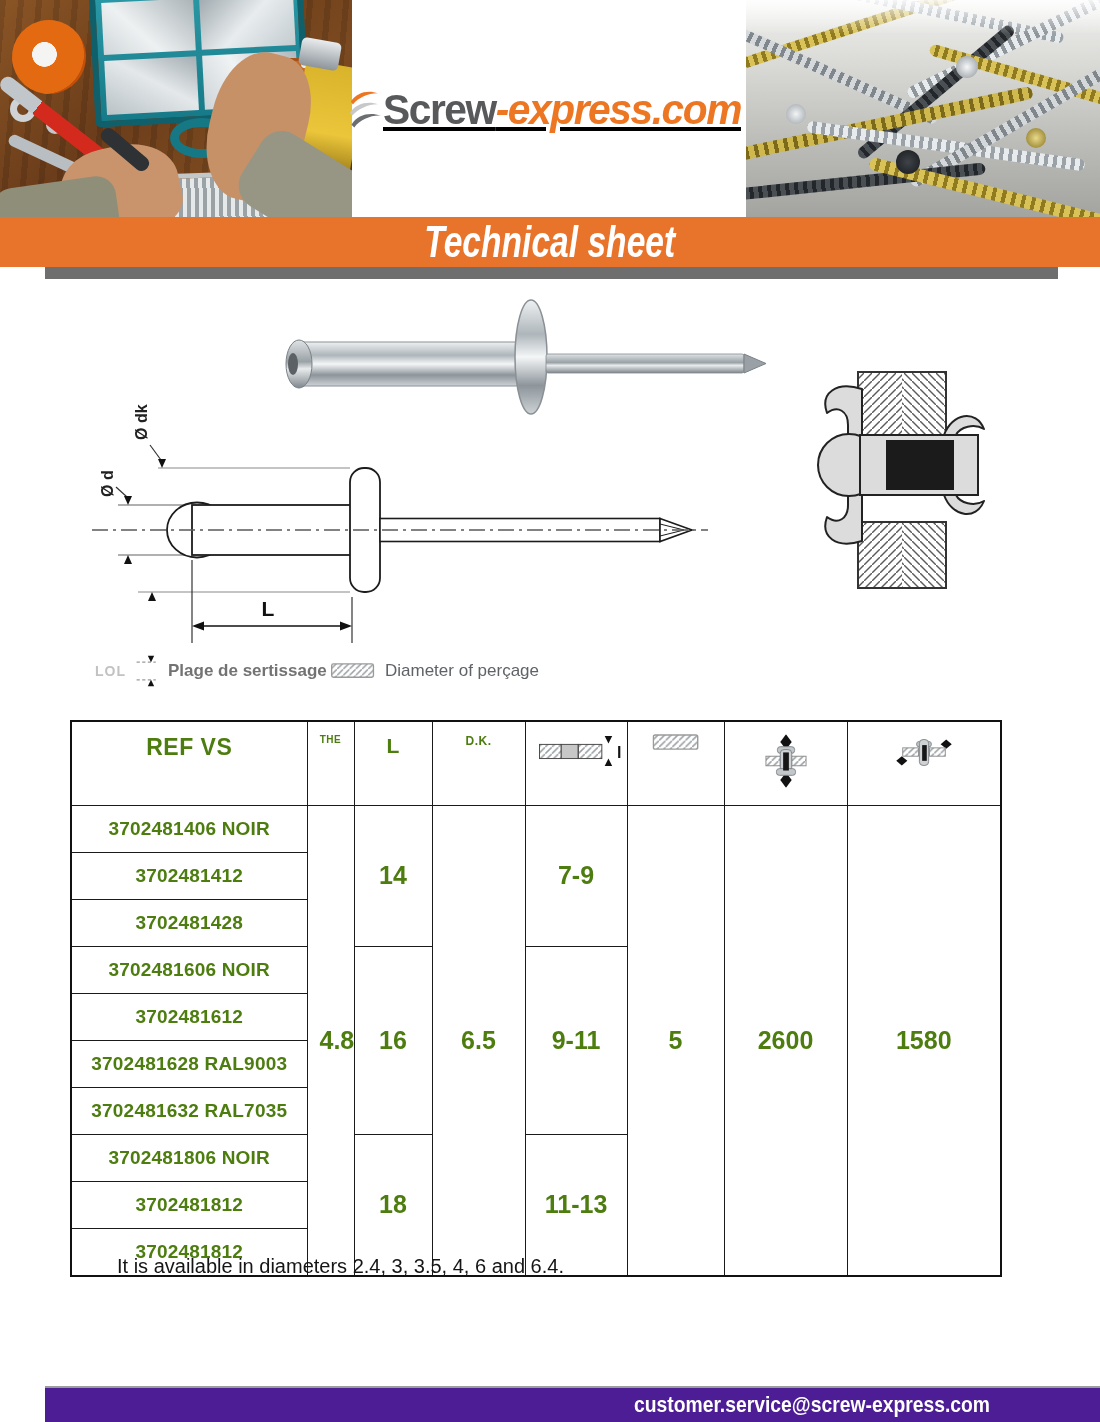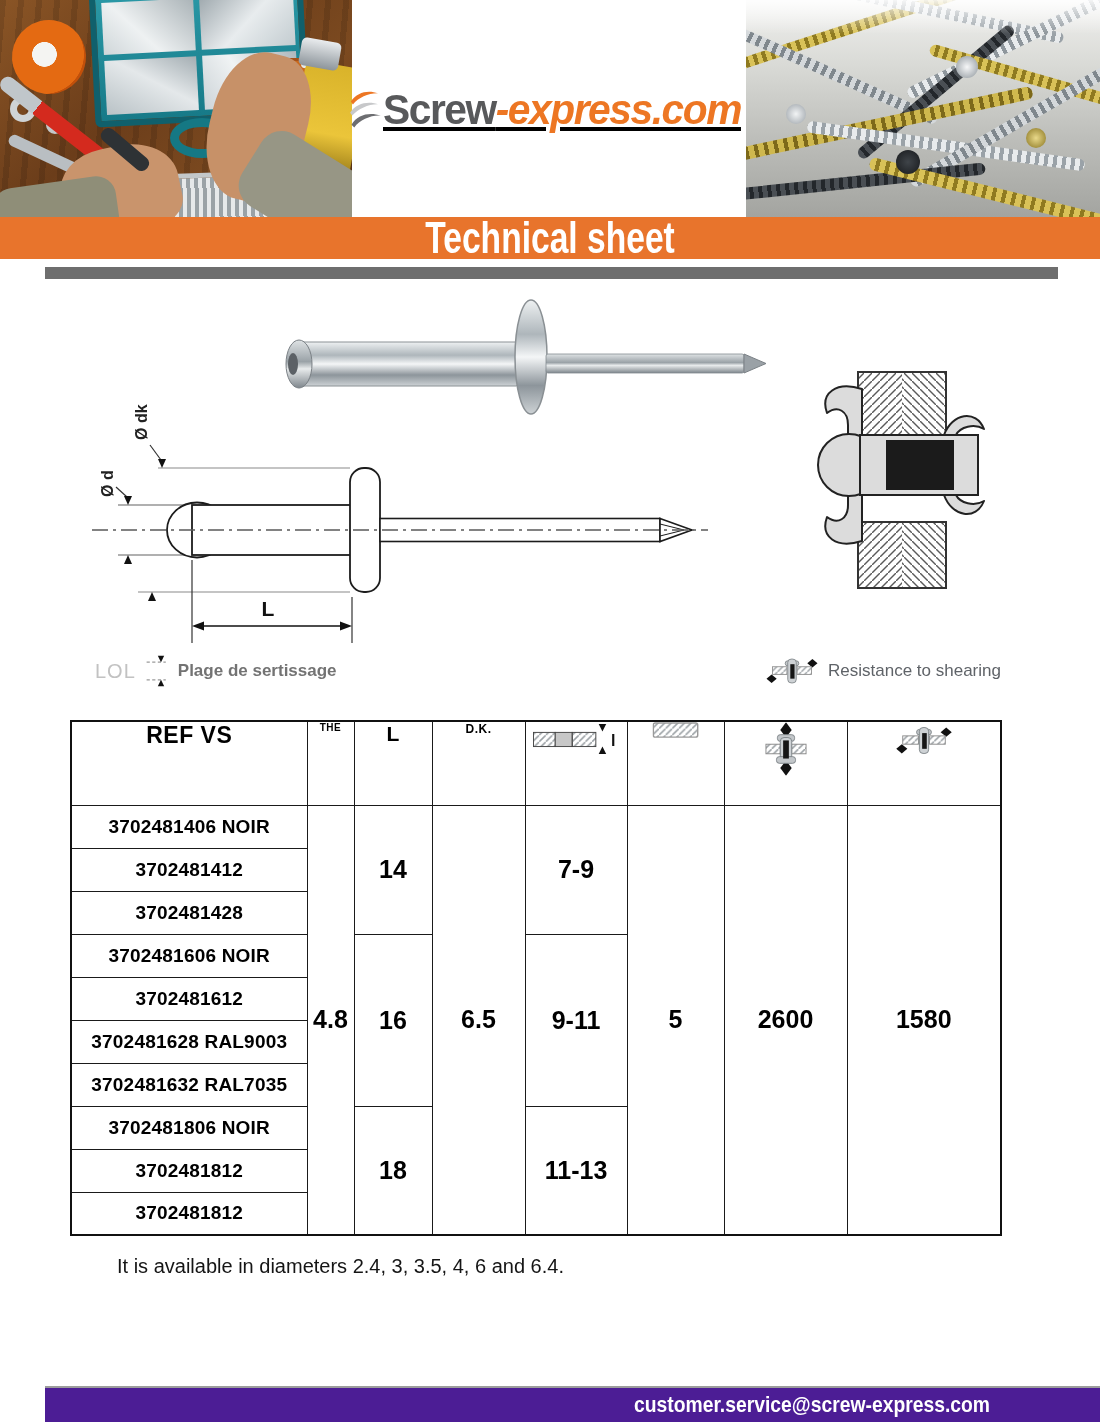--- a/index.html
+++ b/index.html
@@ -12,35 +12,35 @@
   .photo-right { left:746px; width:354px; background:linear-gradient(180deg,#f0f0ee 0%,#d9dad6 30%,#bcbdb9 65%,#a3a4a0 100%); }
   .abs { position:absolute; }
 
   
   .logo { position:absolute; left:348px; top:62px; width:404px; height:96px; display:flex; align-items:center;text-decoration:underline; }
   .logo-text { font-size:42px; font-weight:bold; letter-spacing:-1.5px; white-space:nowrap; transform:scaleX(.97); transform-origin:left center; }
   .brand-main { color:#58595b; }
   .brand-suffix { color:#ed7623; font-style:italic; }
 
   
-  .banner { position:absolute; left:0; top:217px; width:1100px; height:42px; background:#e8742c; display:flex; align-items:center; justify-content:center; }
+  .banner { position:absolute; left:0; top:217px; width:1100px; height:50px; background:#e8742c; display:flex; align-items:center; justify-content:center;font-style:italic; }
   .banner-title { color:#fff; font-size:42px; font-weight:bold; letter-spacing:0; transform:scale(.8,1.05); white-space:nowrap; }
   .gray-strip { position:absolute; left:45px; top:267px; width:1013px; height:12px; background:#6e6e6e; }
 
   
   .legend { position:absolute; left:0; top:648px; width:1100px; height:46px; }
   .legend-item { position:absolute; display:flex; align-items:center; gap:9px; height:46px; }
   .legend-label { font-size:17px; color:#5f6368; white-space:nowrap; }
   .legend-label.strong { color:#737373; font-weight:bold; }
-  .lol-badge { color:#c2c2c2; font-weight:normal; font-size:20px; letter-spacing:1px; }
+  .lol-badge { color:#c2c2c2; font-weight:bold; font-size:14px; letter-spacing:1px; }
 
   
   .table-wrap { position:absolute; left:70px; top:720px; }
   table.spec { border-collapse:collapse; table-layout:fixed; width:930px; border:2.5px solid #111; }
-  table.spec th, table.spec td { border:1.5px solid #1a1a1a; text-align:center; color:#000000; font-weight:bold; padding:0; }
+  table.spec th, table.spec td { border:1.5px solid #1a1a1a; text-align:center; color:#4d7c0f; font-weight:bold; padding:12px; }
   table.spec thead tr { height:84px; }
   table.spec tbody tr { height:43px; }
   th.h-ref { font-size:23px; vertical-align:top; padding-top:18px; letter-spacing:.5px; }
   th.h-the { font-size:10px; vertical-align:top; padding-top:26px; letter-spacing:.5px; }
   th.h-l   { font-size:21px; vertical-align:top; padding-top:20px; }
   th.h-dk  { font-size:12px; vertical-align:top; padding-top:25px; letter-spacing:.5px; }
   th.h-ic  { vertical-align:top; padding-top:14px; }
   td.c-ref { font-size:19px; letter-spacing:.2px; }
   td.c-num { font-size:25px; }
 
@@ -243,25 +243,25 @@
   </svg>
 
   <div class="legend">
     <div class="legend-item" style="left:95px;">
       <span class="lol-badge">LOL</span>
       <svg width="24" height="32" viewBox="0 0 30 40">
           <use href="#sym-dim"></use>
         </svg>
       <span class="legend-label strong">Plage de sertissage</span>
     </div>
-    <div class="legend-item" style="left:765px;">
-      <svg width="54" height="34" viewBox="0 0 62 40">
-          <use href="#sym-shear"></use>
+    <div class="legend-item" style="left:330px;">
+      <svg width="46" height="16" viewBox="0 0 50 18">
+          <use href="#sym-drill"></use>
         </svg>
-      <span class="legend-label">Resistance to shearing</span>
+      <span class="legend-label">Diameter of perçage</span>
     </div>
   </div>
 
   <div class="table-wrap">
     <table class="spec">
       <colgroup>
         <col style="width:236px">
           <col style="width:47px">
           <col style="width:78px">
           <col style="width:93px">

